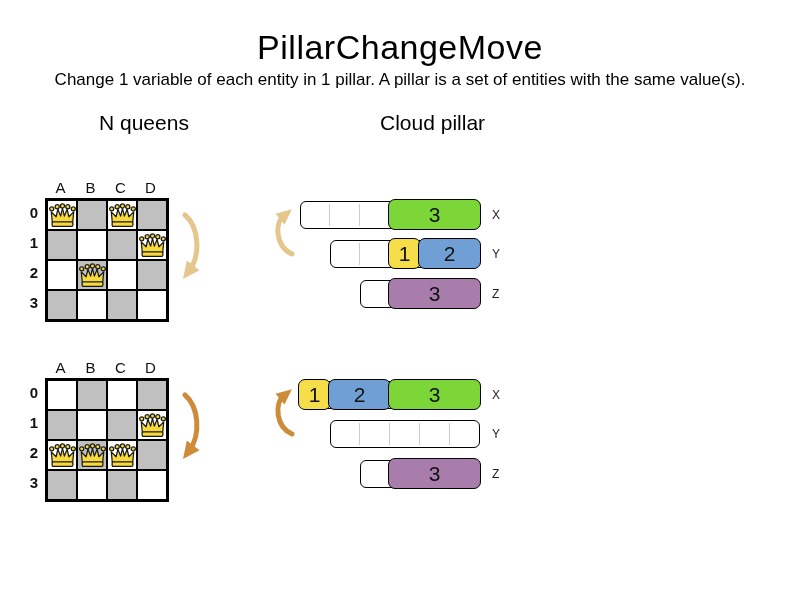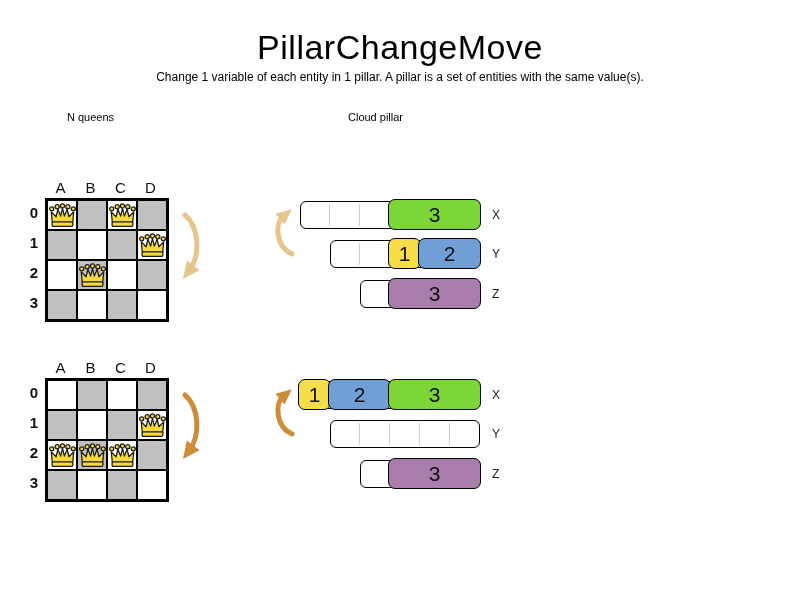--- a/index.html
+++ b/index.html
@@ -10,23 +10,23 @@
     font-family: "Liberation Sans", sans-serif;
     overflow: hidden;
     color: #000;
   }
   .title {
     position: absolute; top: 28px; left: 0; right: 0;
     text-align: center; font-size: 34px; font-weight: 400; letter-spacing: 0.5px;
   }
   .subtitle {
     position: absolute; top: 70px; left: 0; right: 0;
-    text-align: center; font-size: 12px;
-  }
-  .section-label { position: absolute; font-size: 11px; }
+    text-align: center; font-size: 17px;
+  }
+  .section-label { position: absolute; font-size: 21px; margin-left: 32px; }
   .section-label.nqueens { left: 67px; top: 111px; }
   .section-label.cloud  { left: 348px; top: 111px; }
 
   .board { position: absolute; left: 25px; width: 150px; height: 145px; }
   .col-headers { position: absolute; left: 21px; top: 0; display: flex; }
   .col-headers span {
     width: 30px; text-align: center; font-size: 15px; color: #111; letter-spacing: 1px;
   }
   .row-labels { position: absolute; left: 0; top: 19px; }
   .row-labels div {

